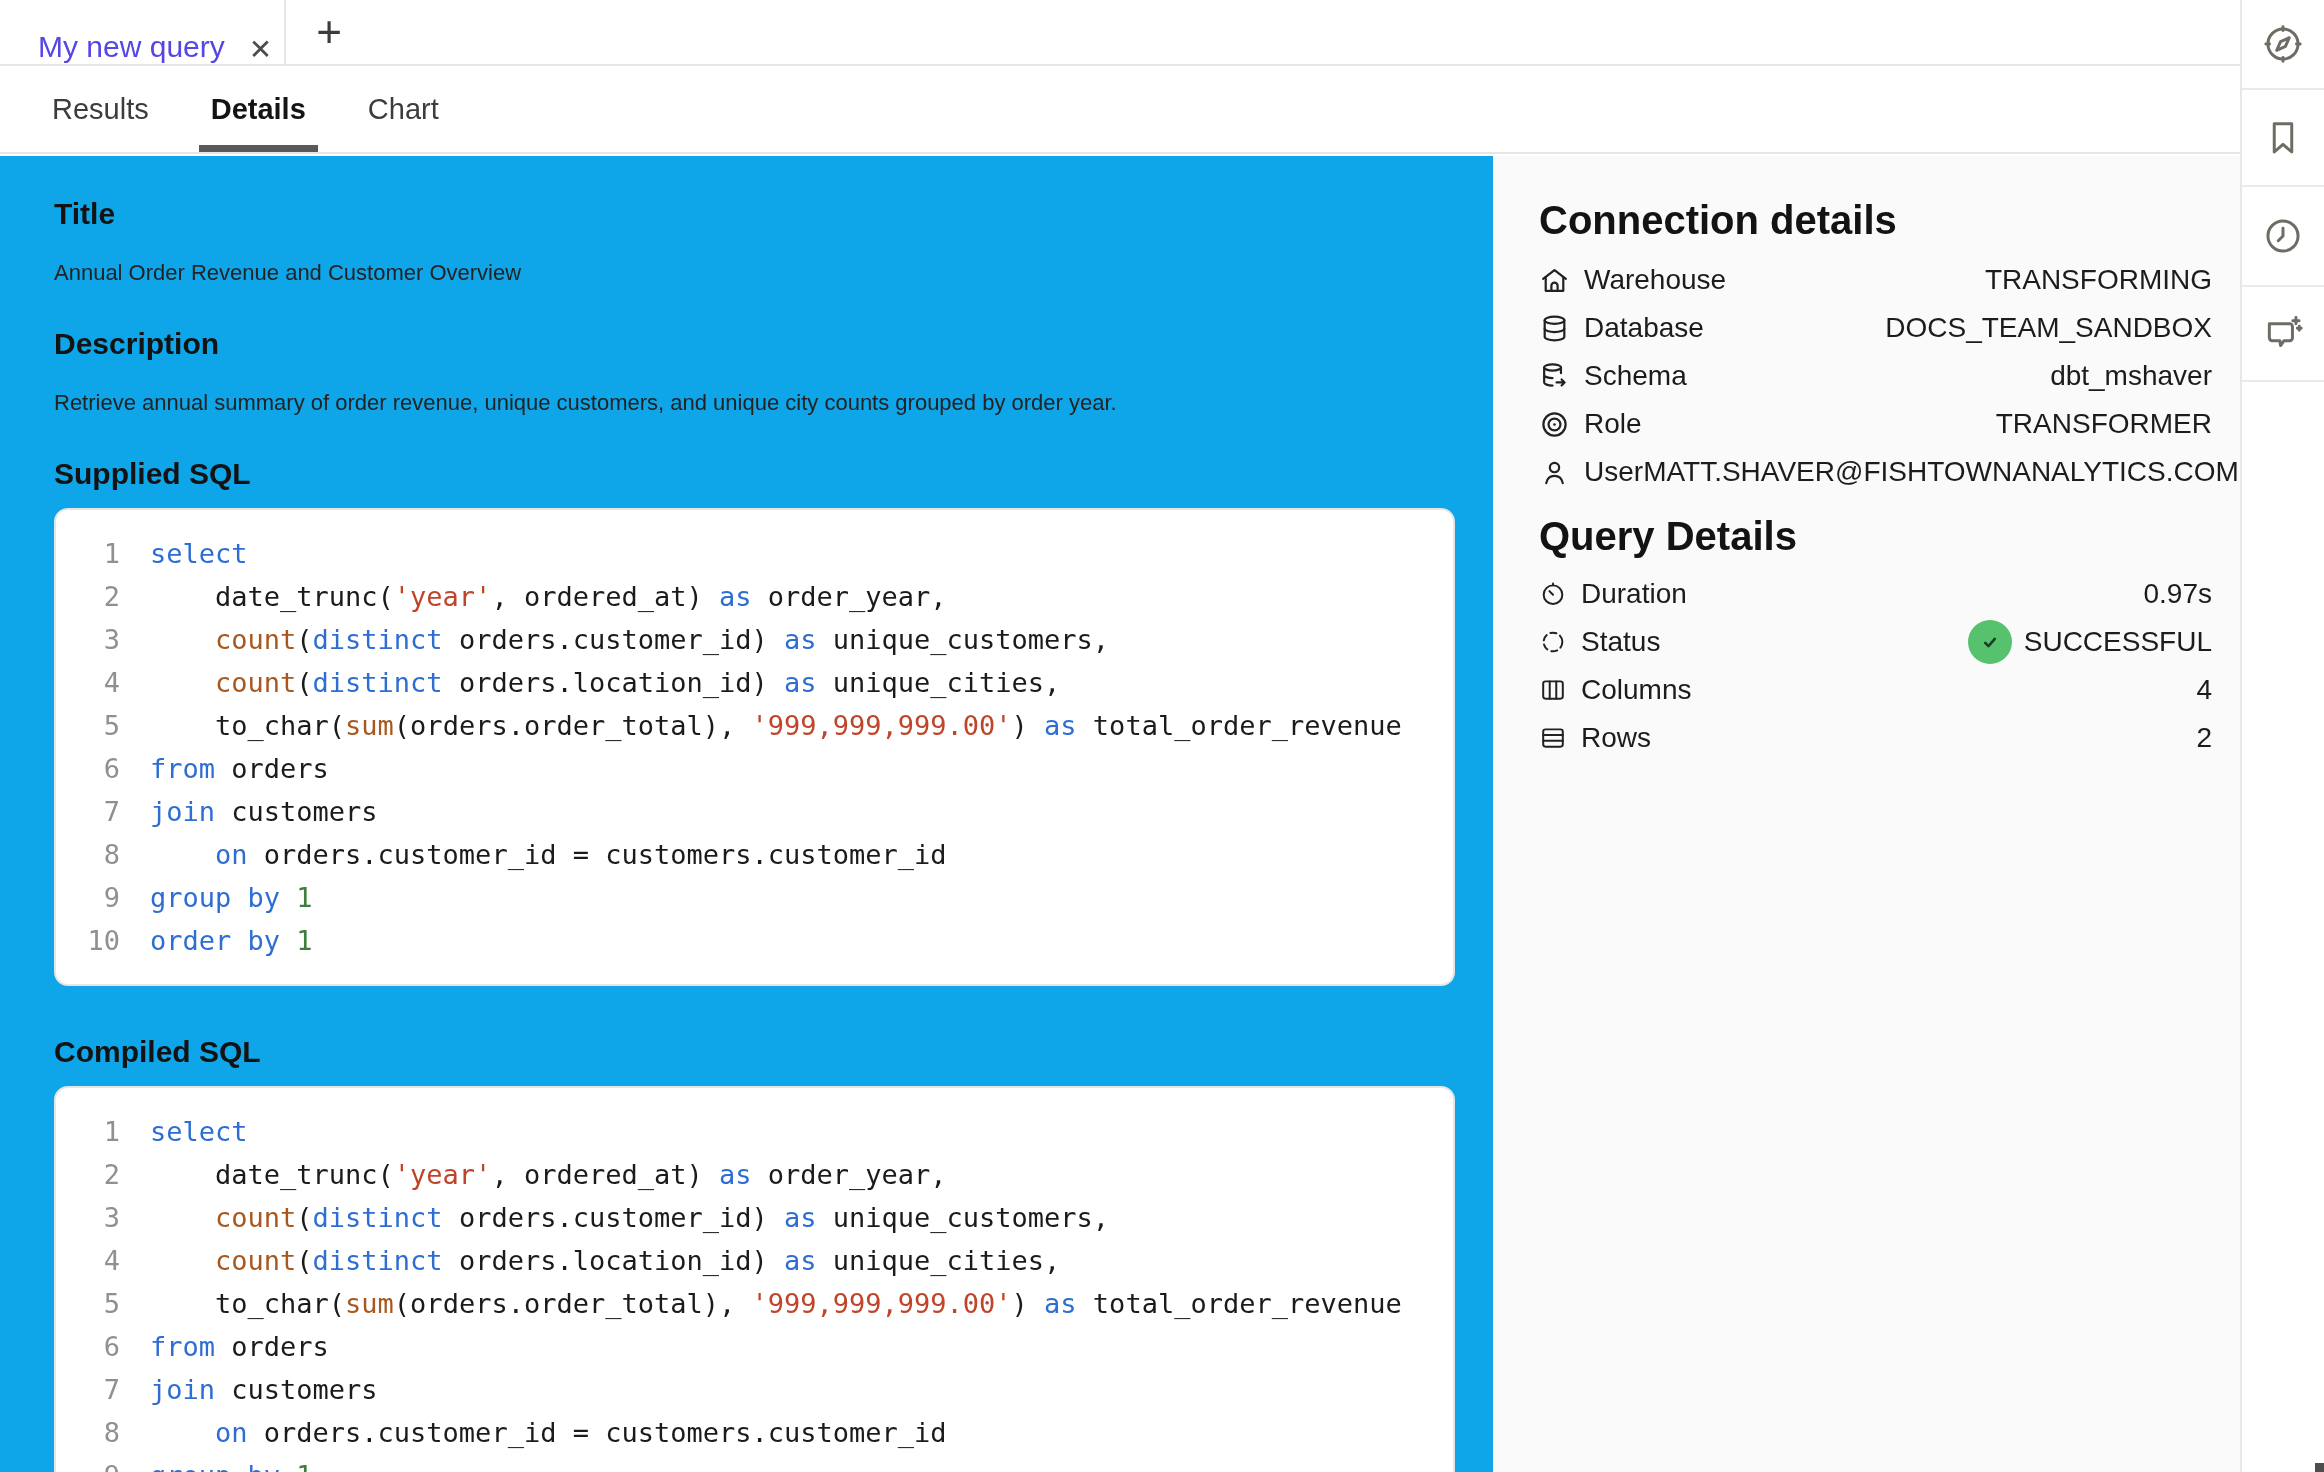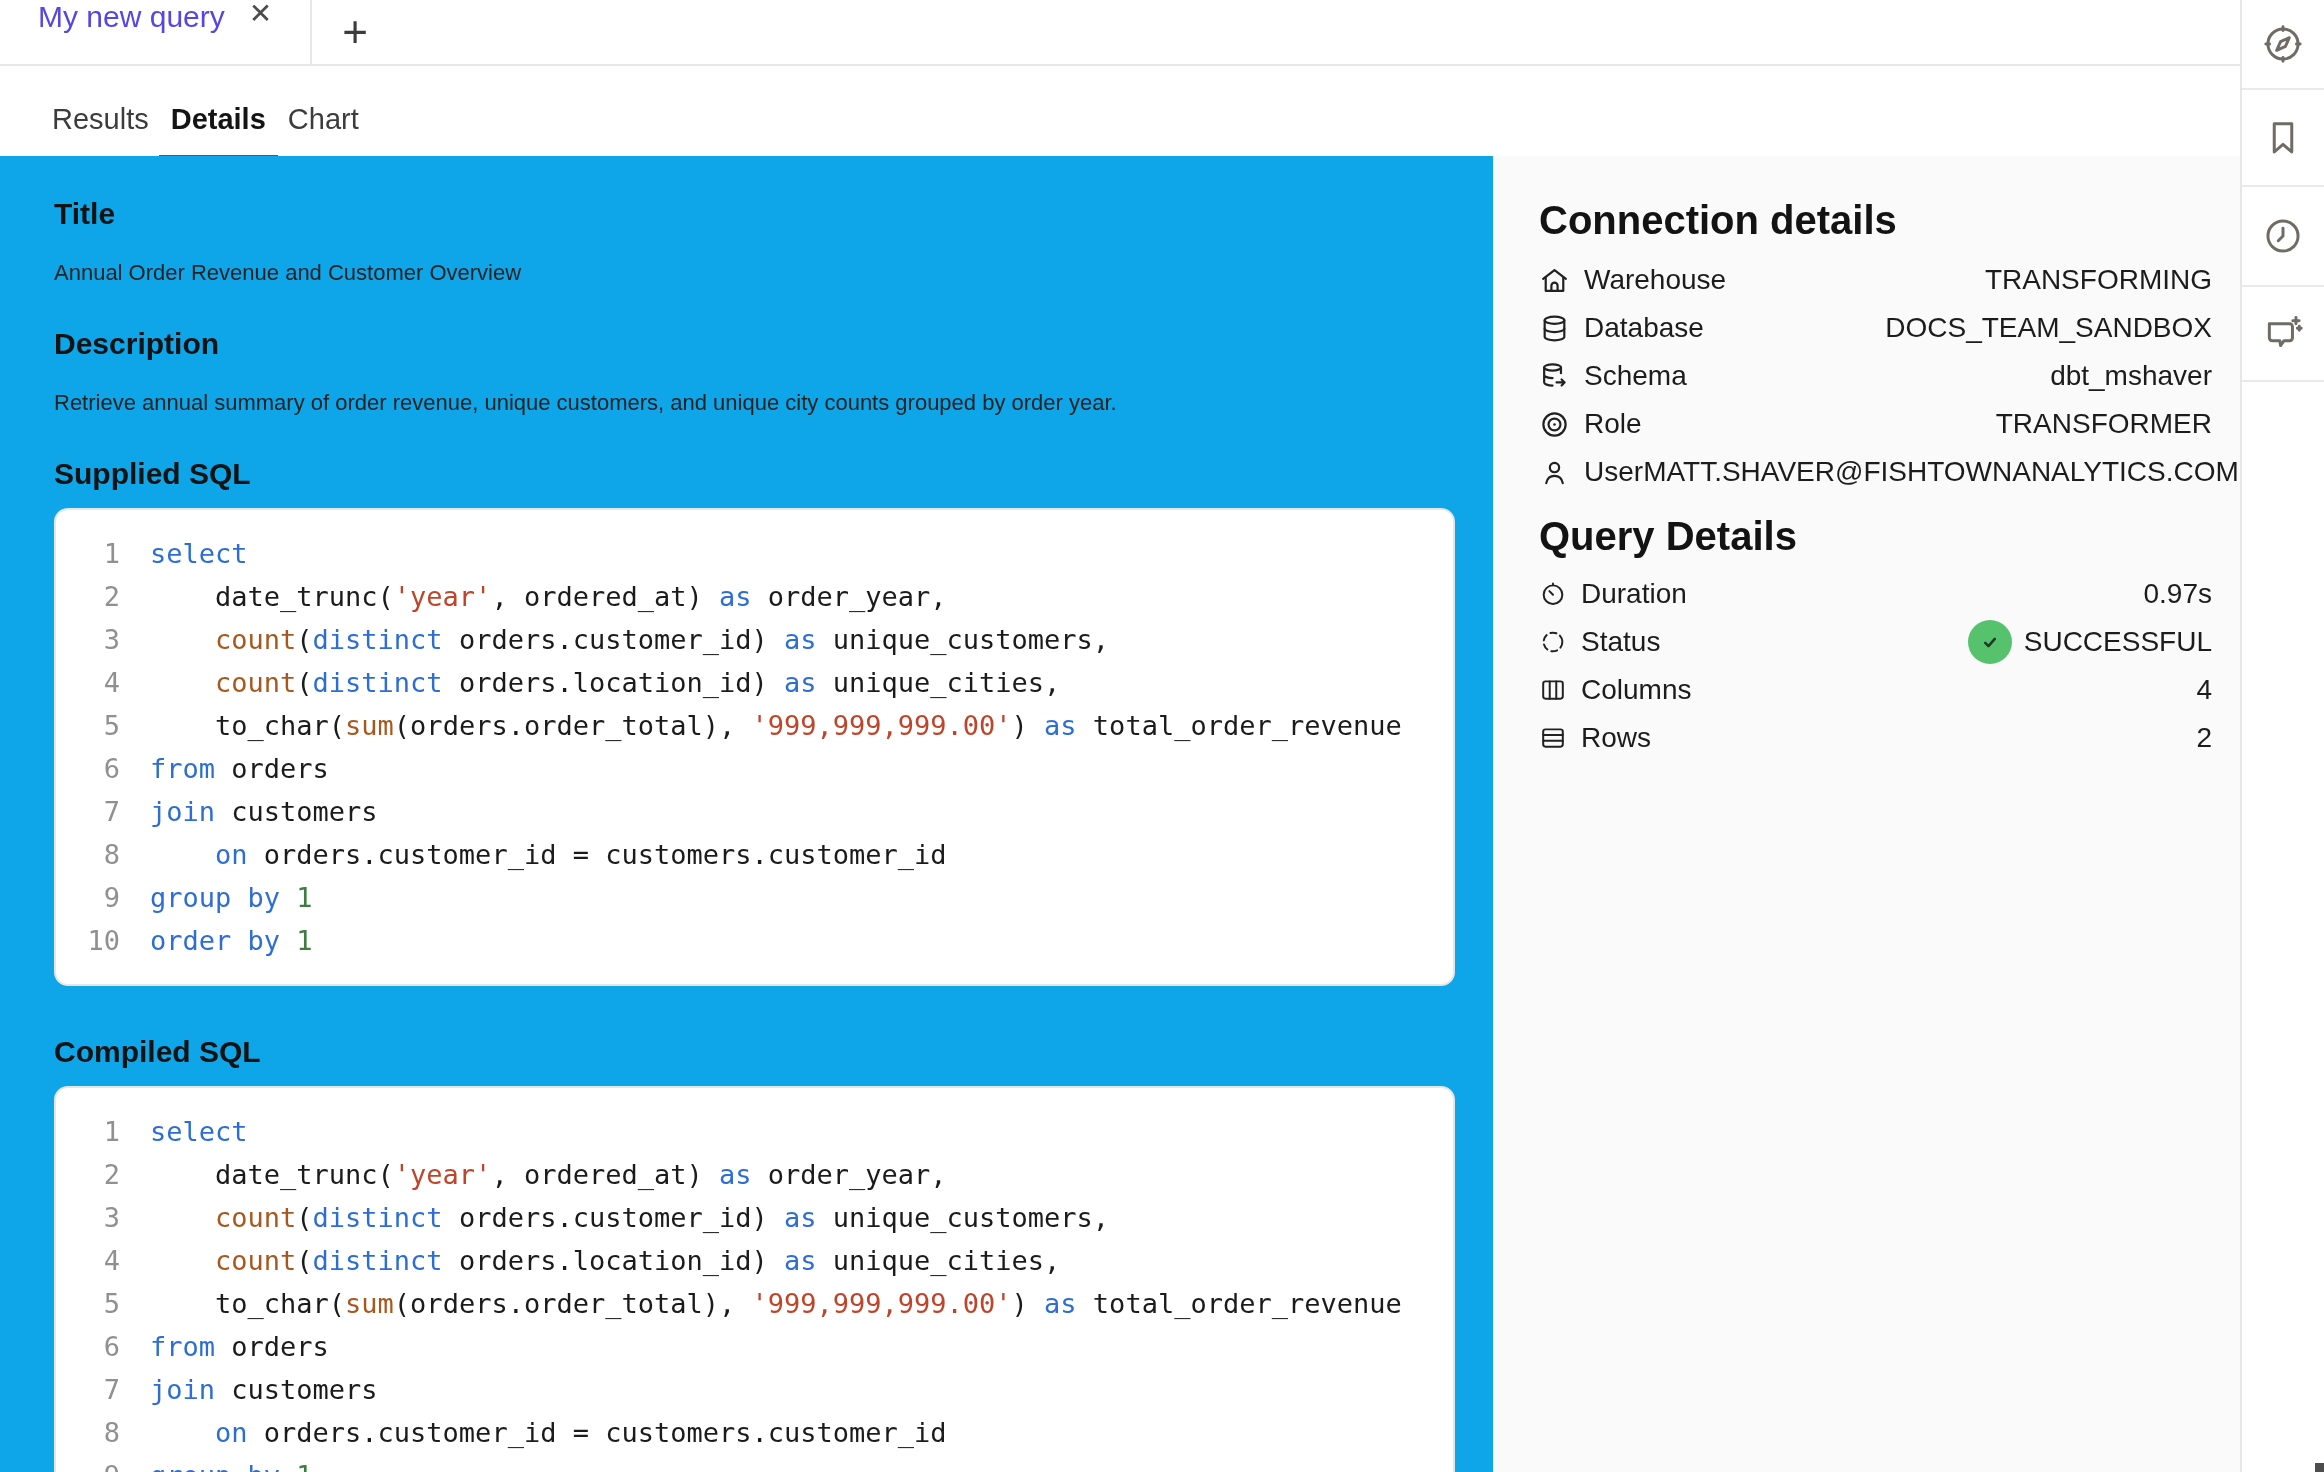--- a/index.html
+++ b/index.html
@@ -1,27 +1,27 @@
 <!DOCTYPE html>
 <html><head>
 <meta charset="utf-8">
 <style>
 *{margin:0;padding:0;box-sizing:border-box}
 html,body{width:2324px;height:1472px}
 body{font-family:"Liberation Sans","DejaVu Sans",sans-serif;background:#fff;color:#1e1e1e;overflow:hidden;position:relative}
 
 
 .tabstrip{position:absolute;top:0;left:0;width:2240px;height:66px;border-bottom:2px solid #e7e7e7;background:#fff;display:flex;align-items:stretch}
-.querytab{width:312px;display:flex;align-items:flex-start;padding-left:38px;border-right:2px solid #e7e7e7;background:#fff;cursor:pointer}
+.querytab{width:286px;display:flex;align-items:flex-end;padding-left:38px;border-right:2px solid #e7e7e7;background:#fff;cursor:pointer}
 .tlabel{font-size:30px;color:#5646e4}
 .closex{margin-left:24px;font-size:28px;color:#4c4c4c;line-height:1;cursor:pointer}
 .addtab{display:flex;align-items:center;justify-content:center;width:86px;font-size:44px;font-weight:300;color:#3c3c3c;cursor:pointer}
 
 
-.viewtabs{position:absolute;top:76px;left:0;width:2240px;height:88px;background:#fff;border-bottom:2px solid #e7e7e7;display:flex;align-items:stretch;padding-left:52px;gap:22px}
+.viewtabs{position:absolute;top:66px;left:0;width:2240px;height:88px;background:#fff;border-bottom:2px solid #e7e7e7;display:flex;align-items:stretch;padding-left:52px;gap:62px}
 .vtab{display:flex;align-items:center;font-size:29px;color:#3c3c3c;cursor:pointer}
 .vtab.active{font-weight:700;color:#141414;box-shadow:inset 0 -7px 0 #595959;padding:0 12px;margin:0 -12px}
 
 
 .main{position:absolute;top:156px;left:0;width:1493px;height:1316px;background:#0ea5e9;padding-left:54px;overflow:hidden}
 .shead{font-size:30px;font-weight:700;color:#131313;line-height:36px}
 .ptext{font-size:22px;color:#232323;line-height:34px;margin-top:24px}
 .mt1{margin-top:40px}.mt2{margin-top:36px}.mt3{margin-top:48px}
 .codeblock{width:1401px;margin-top:16px;border:2px solid #e6e6e6;border-radius:14px;background:#fff;padding:22px 0}
 .cl{display:flex;height:43px;align-items:center;font-family:"DejaVu Sans Mono","Liberation Mono",monospace;font-size:27px;color:#1b1b1b}

